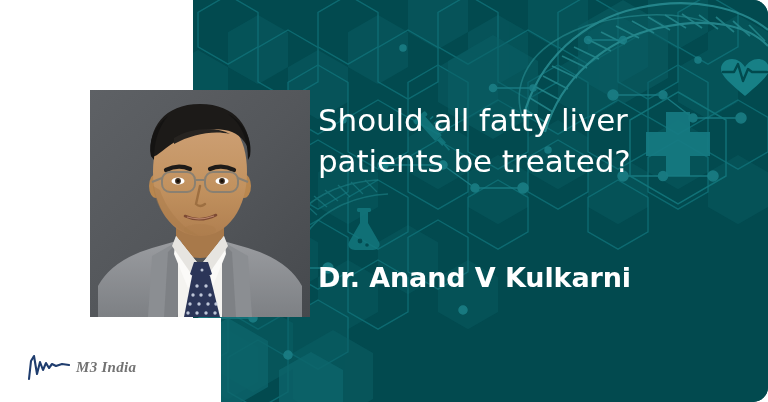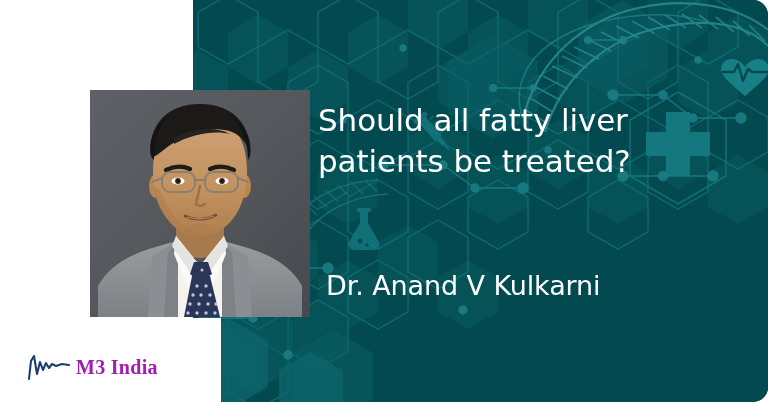--- a/index.html
+++ b/index.html
@@ -86,49 +86,50 @@
     margin: 0;
     white-space: pre-line;
   }
   .speaker-name {
     position: absolute;
     left: 318px;
     top: 262px;
     color: #ffffff;
     font-family: "DejaVu Sans", sans-serif;
     font-size: 27px;
-    font-weight: 400;
+    font-weight: 700;
     line-height: 1.2;
     letter-spacing: -0.1px;
     z-index: 5;
-    margin: 8px;
+    margin: 0;
   }
 
   
   .logo {
     position: absolute;
     left: 26px;
     top: 352px;
     display: flex;
     align-items: center;
     z-index: 6;
   }
   .logo-mark {
     width: 46px;
     height: 30px;
     display: block;
   }
   .logo-text {
     margin-left: 4px;
-    color: #a21caf;
+    color: #737373;
     font-family: "Liberation Serif", serif;
-    font-size: 20px;
+    font-size: 15px;
     font-weight: 700;
     letter-spacing: 0.3px;
     line-height: 1;
+    font-style: italic;
   }
 </style>
 </head>
 <body>
 
 <div id="slide">
 
   <div class="teal-panel">
     <svg class="bg-art" viewBox="0 0 575 402" xmlns="http://www.w3.org/2000/svg">
       <defs>

